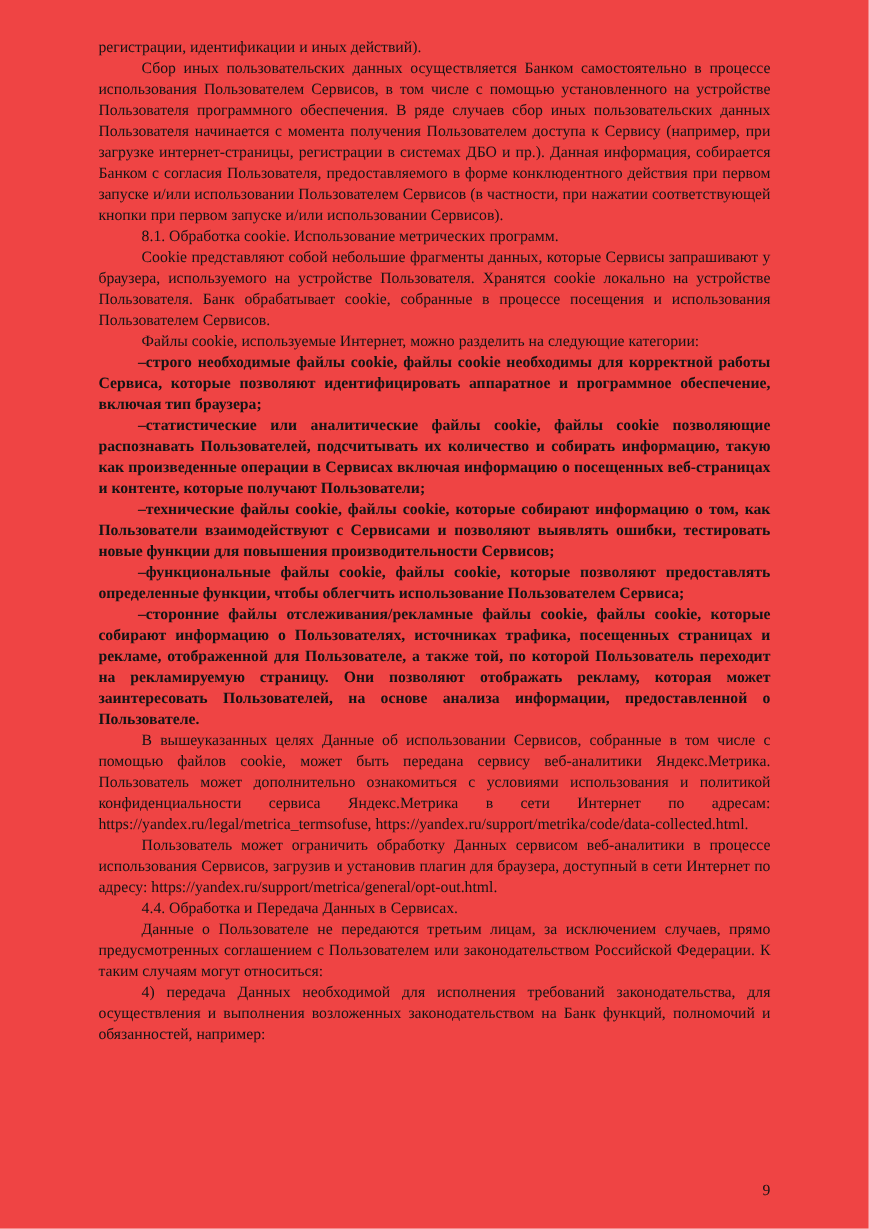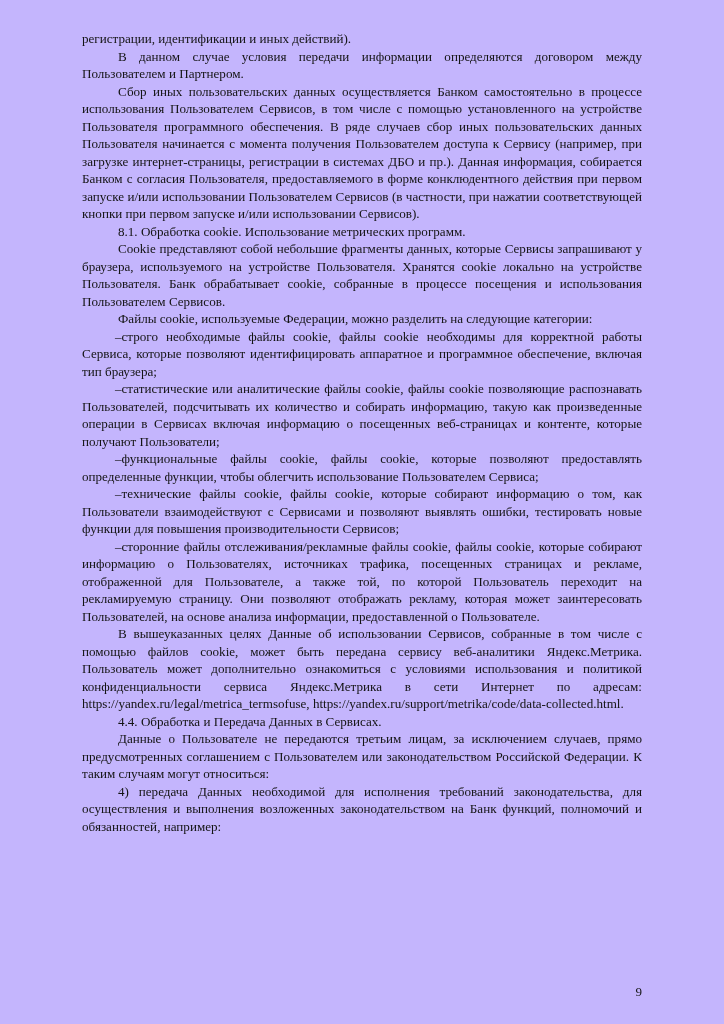--- a/index.html
+++ b/index.html
@@ -13,21 +13,21 @@
     overflow: hidden;
     font-family: "Liberation Serif", "DejaVu Serif", serif;
     color: #111111;
   }
   .page {
     position: relative;
     width: 724px;
     height: 1024px;
     box-sizing: border-box;
     padding: 30px 82px 0 82px;
-    background: #c4b5fd;
+    background: #ef4444;
   }
   .body-text {
     width: 560px;
     font-size: 13.1px;
     line-height: 17.5px;
     text-align: justify;
     text-justify: inter-word;
     color: #141414;
     -webkit-font-smoothing: antialiased;
   }
@@ -36,20 +36,21 @@
     padding: 0;
     text-indent: 36px;
     text-align: justify;
     hyphens: none;
   }
   p.para.noindent {
     text-indent: 0;
   }
   p.para.dash {
     text-indent: 33px;
+    font-weight: bold;
   }
   
   .page-number {
     position: absolute;
     right: 82px;
     bottom: 24px;
     font-size: 13px;
     line-height: 16px;
     color: #141414;
     font-family: "Liberation Serif", "DejaVu Serif", serif;
@@ -60,43 +61,43 @@
   }
 </style>
 </head>
 <body>
 
 <div class="page">
   <div class="body-text">
 
     <p class="para noindent">регистрации, идентификации и иных действий).</p>
 
-    <p class="para">В данном случае условия передачи информации определяются договором между Пользователем и Партнером.</p>
 
     <p class="para">Сбор иных пользовательских данных осуществляется Банком самостоятельно в процессе использования Пользователем Сервисов, в том числе с помощью установленного на устройстве Пользователя программного обеспечения. В ряде случаев сбор иных пользовательских данных Пользователя начинается с момента получения Пользователем доступа к Сервису (например, при загрузке интернет-страницы, регистрации в системах ДБО и пр.). Данная информация, собирается Банком с согласия Пользователя, предоставляемого в форме конклюдентного действия при первом запуске и/или использовании Пользователем Сервисов (в частности, при нажатии соответствующей кнопки при первом запуске и/или использовании Сервисов).</p>
 
     <p class="para">8.1. Обработка cookie. Использование метрических программ.</p>
 
     <p class="para">Cookie представляют собой небольшие фрагменты данных, которые Сервисы запрашивают у браузера, используемого на устройстве Пользователя. Хранятся cookie локально на устройстве Пользователя. Банк обрабатывает cookie, собранные в процессе посещения и использования Пользователем Сервисов.</p>
 
-    <p class="para">Файлы cookie, используемые Федерации, можно разделить на следующие категории:</p>
+    <p class="para">Файлы cookie, используемые Интернет, можно разделить на следующие категории:</p>
 
     <p class="para dash">–строго необходимые файлы cookie, файлы cookie необходимы для корректной работы Сервиса, которые позволяют идентифицировать аппаратное и программное обеспечение, включая тип браузера;</p>
 
     <p class="para dash">–статистические или аналитические файлы cookie, файлы cookie позволяющие распознавать Пользователей, подсчитывать их количество и собирать информацию, такую как произведенные операции в Сервисах включая информацию о посещенных веб-страницах и контенте, которые получают Пользователи;</p>
 
+    <p class="para dash">–технические файлы cookie, файлы cookie, которые собирают информацию о том, как Пользователи взаимодействуют с Сервисами и позволяют выявлять ошибки, тестировать новые функции для повышения производительности Сервисов;</p>
+
     <p class="para dash">–функциональные файлы cookie, файлы cookie, которые позволяют предоставлять определенные функции, чтобы облегчить использование Пользователем Сервиса;</p>
-
-    <p class="para dash">–технические файлы cookie, файлы cookie, которые собирают информацию о том, как Пользователи взаимодействуют с Сервисами и позволяют выявлять ошибки, тестировать новые функции для повышения производительности Сервисов;</p>
 
     <p class="para dash">–сторонние файлы отслеживания/рекламные файлы cookie, файлы cookie, которые собирают информацию о Пользователях, источниках трафика, посещенных страницах и рекламе, отображенной для Пользователе, а также той, по которой Пользователь переходит на рекламируемую страницу. Они позволяют отображать рекламу, которая может заинтересовать Пользователей, на основе анализа информации, предоставленной о Пользователе.</p>
 
 
     <p class="para urlline">В вышеуказанных целях Данные об использовании Сервисов, собранные в том числе с помощью файлов cookie, может быть передана сервису веб-аналитики Яндекс.Метрика. Пользователь может дополнительно ознакомиться с условиями использования и политикой конфиденциальности сервиса Яндекс.Метрика в сети Интернет по адресам: https://yandex.ru/legal/metrica_termsofuse, https://yandex.ru/support/metrika/code/data-collected.html.</p>
 
+    <p class="para urlline">Пользователь может ограничить обработку Данных сервисом веб-аналитики в процессе использования Сервисов, загрузив и установив плагин для браузера, доступный в сети Интернет по адресу: https://yandex.ru/support/metrica/general/opt-out.html.</p>
 
 
     <p class="para">4.4. Обработка и Передача Данных в Сервисах.</p>
 
     <p class="para">Данные о Пользователе не передаются третьим лицам, за исключением случаев, прямо предусмотренных соглашением с Пользователем или законодательством Российской Федерации. К таким случаям могут относиться:</p>
 
     <p class="para">4) передача Данных необходимой для исполнения требований законодательства, для осуществления и выполнения возложенных законодательством на Банк функций, полномочий и обязанностей, например:</p>
 
 
   </div>

